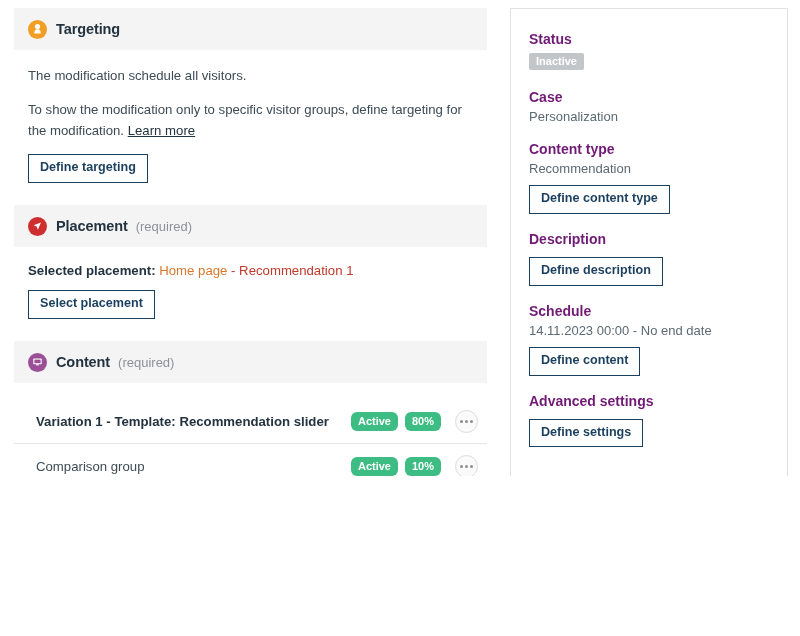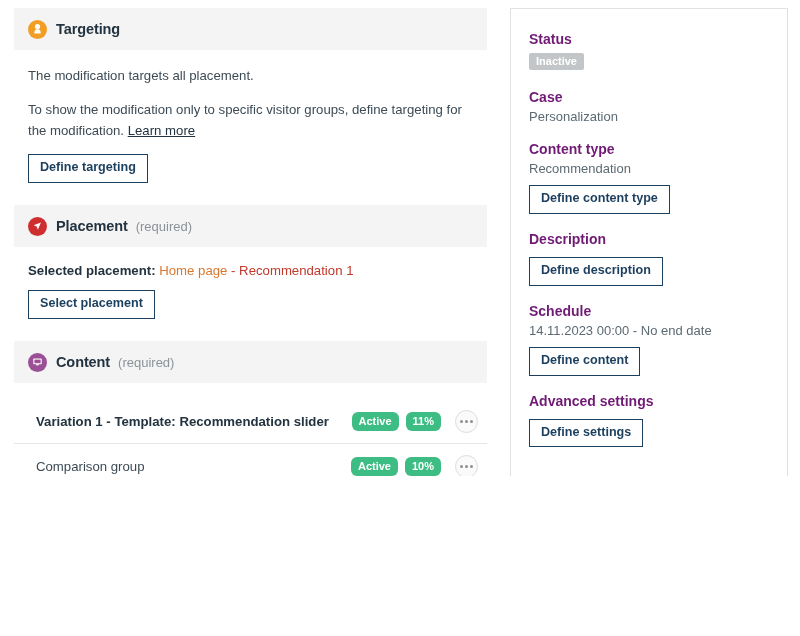--- a/index.html
+++ b/index.html
@@ -240,21 +240,21 @@
       <div class="section-header">
         <span class="sec-icon orange">
           <svg width="11" height="12" viewBox="0 0 11 12">
             <circle cx="5.5" cy="3.6" r="2.6" fill="#ffffff"></circle>
             <path d="M5.5 6.3 C3.0 6.3 2.0 8.3 2.3 10.6 L8.7 10.6 C9.0 8.3 8.0 6.3 5.5 6.3 Z" fill="#ffffff"></path>
           </svg>
         </span>
         <span class="section-title">Targeting</span>
       </div>
       <div class="section-body">
-        <p class="para">The modification targets all placement.</p>
+        <p class="para">The modification schedule all visitors.</p>
         <p class="para tight"><span>To show the modification only to specific visitor groups, define targeting for the modification. </span><span class="learn-more">Learn more</span></p>
         <button class="btn-outline">Define targeting</button>
       </div>
     </div>
 
     <div class="section">
       <div class="section-header">
         <span class="sec-icon red">
           <svg width="11" height="11" viewBox="0 0 11 11">
             <path d="M8.9 1.4 L1.6 4.3 L4.6 5.6 L5.9 8.7 Z" fill="#ffffff"></path>
@@ -279,21 +279,21 @@
           </svg>
         </span>
         <span class="section-title">Content</span>
         <span class="section-required">(required)</span>
       </div>
       <div class="var-list">
 
         <div class="var-row">
           <span class="var-name strong">Variation 1 - Template: Recommendation slider</span>
           <span class="badge">Active</span>
-          <span class="badge">11%</span>
+          <span class="badge">80%</span>
           <span class="kebab">
               <i></i>
               <i></i>
               <i></i>
             </span>
         </div>
 
         <div class="var-row">
           <span class="var-name">Comparison group</span>
           <span class="badge">Active</span>

